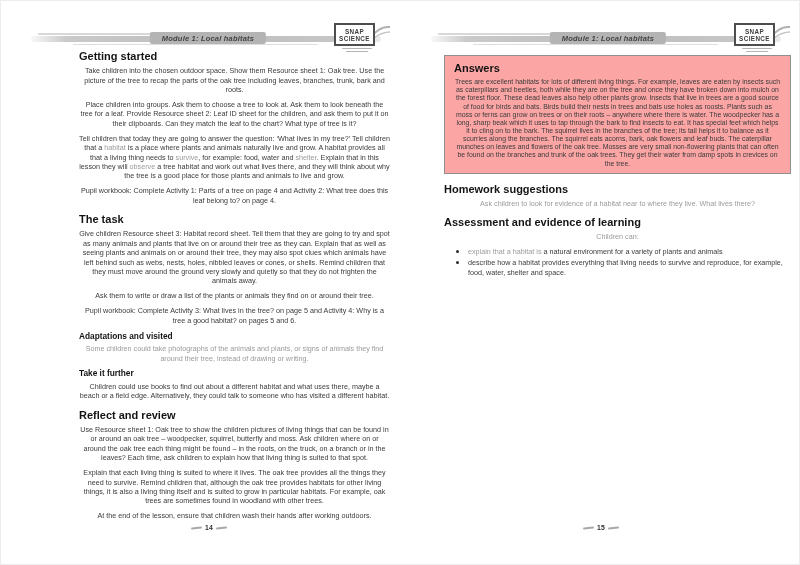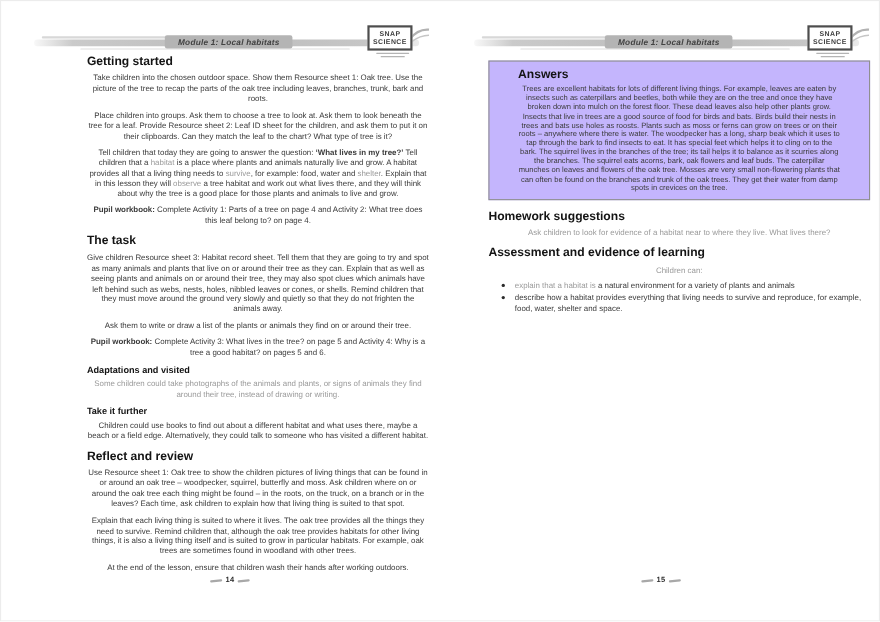--- a/index.html
+++ b/index.html
@@ -36,25 +36,25 @@
 
   
   .content{position:absolute;}
   #page-left .content{top:49px;left:78px;width:311px;}
   #page-right .content{top:50px;left:43px;width:347px;}
 
   h2{margin:8px 0 3.5px;font-size:11px;line-height:1.15;color:#141414;font-weight:bold;}
   h2.first{margin-top:0;}
   h3{margin:6.5px 0 3px;font-size:8.3px;line-height:1.15;color:#141414;font-weight:bold;}
   p{margin:0 0 5.5px;font-size:7.2px;line-height:1.31;text-align:center;}
-  .b{font-weight:bold;}
+  .b{font-weight:normal;}
   .gray{color:#9a9a9a;}
 
   
-  .answers-box{border:1px solid #8f8f8f;padding:6px 26px 5px;margin:4px 0 9px;background:#c4b5fd;}
+  .answers-box{border:1px solid #8f8f8f;padding:6px 9px 5px;margin:4px 0 9px;background:#fca5a5;}
   .answers-box h2{margin:0 0 3.5px;font-size:11px;}
   .answers-box p{margin:0;font-size:6.9px;line-height:1.18;}
 
   ul{list-style:none;margin:2px 0 0 0;padding:0 0 0 12px;}
   li{font-size:7.2px;line-height:1.31;margin:0 0 1.5px;position:relative;padding-left:12px;}
   li .dot{position:absolute;left:0;top:2.5px;width:3px;height:3px;border-radius:50%;background:#2b2b2b;}
 
   
   .footer{position:absolute;top:523px;left:0;right:0;display:flex;justify-content:center;align-items:center;gap:3px;}
   #page-left .footer{margin-left:16px;}

